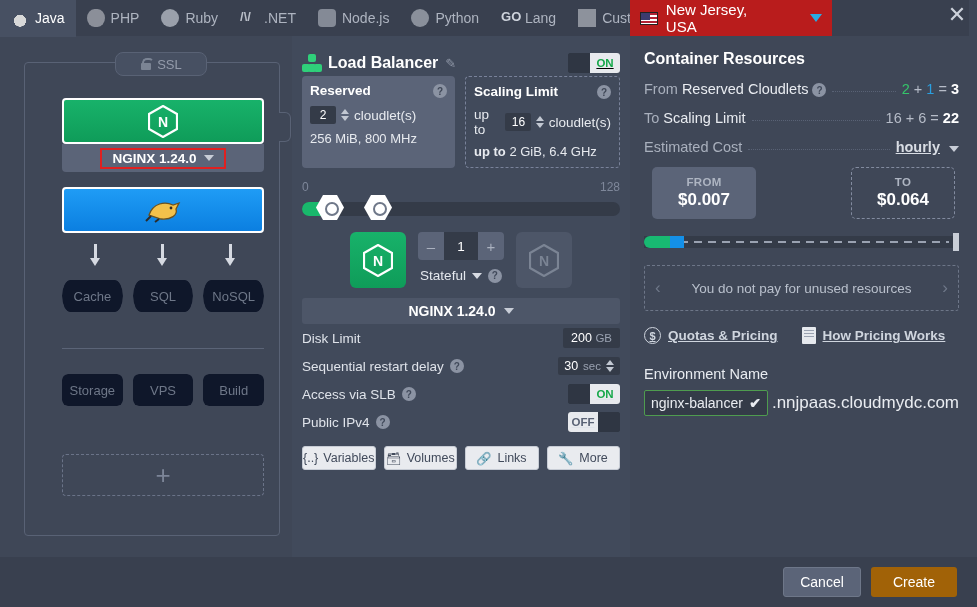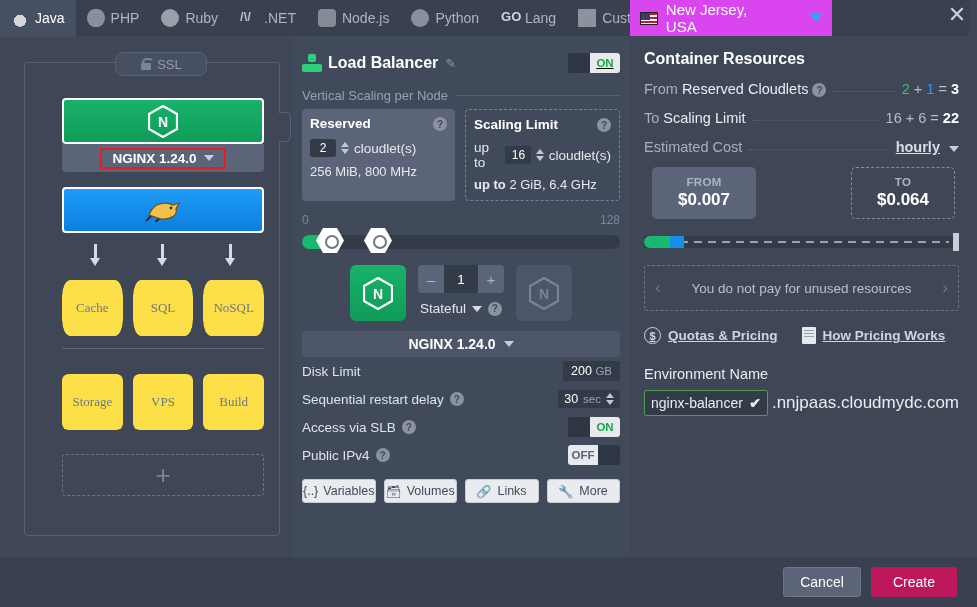--- a/index.html
+++ b/index.html
@@ -35,21 +35,21 @@
   .ic-ruby { border-radius: 50%; background: #9aa0ab; }
   .ic-net  { color: #b9bec8; font-weight: bold; font-size: 13px; }
   .ic-node { border-radius: 4px; background: #848a96; }
   .ic-py   { border-radius: 50%; background: #8a909b; }
   .ic-go   { color: #cfd4dd; font-weight: bold; font-size: 13px; }
   .ic-custom { background: #8d929c; }
 
   
   .regiontab {
     position: absolute; top: 0; left: 630px; width: 202px; height: 36px;
-    background: #d946ef; display: flex; align-items: center; gap: 8px;
+    background: #b91c1c; display: flex; align-items: center; gap: 8px;
     padding: 0 10px; color: #fff; font-size: 15px; cursor: pointer;
   }
   .flag { width: 20px; height: 13px; position: relative; background: #b22234; overflow: hidden; border: 1px solid #222; }
   .flag .stripes { position: absolute; inset: 0;
     background: repeating-linear-gradient(#b22234 0 2px, #fff 2px 4px); }
   .flag .canton { position: absolute; left: 0; top: 0; width: 9px; height: 7px; background: #3c3b6e; }
   .regiontab .caret-blue { width:0;height:0;border-left:6px solid transparent;border-right:6px solid transparent;border-top:8px solid #29abe2; margin-left: 34px;}
   .closebtn {
     position: absolute; top: 4px; right: 8px; width: 24px; height: 24px;
     color: #cdd2db; font-size: 22px; line-height: 22px; text-align: center; cursor: pointer; font-weight: 300;
@@ -102,23 +102,23 @@
   .arrow { flex:1; display:flex; justify-content:center; }
   .arrow i {
     display:block; width: 3px; height: 16px; background:#d6dae2; position:relative;
   }
   .arrow i:after{
     content:""; position:absolute; left:-4px; top:14px;
     border-left:5.5px solid transparent;border-right:5.5px solid transparent;border-top:8px solid #d6dae2;
   }
   .slots { position:absolute; left: 52px; top: 228px; width: 202px; display:flex; gap: 10px; }
   .slot {
-    flex:1; height: 56px; background: #fde047; border-radius: 6px;
+    flex:1; height: 32px; background: #0f172a; border-radius: 6px;
     display:flex; align-items:center; justify-content:center;
-    color:#6e7788; font-size: 13px; cursor:pointer;font-family:Liberation Serif, serif;
+    color:#6e7788; font-size: 13px; cursor:pointer;
     -webkit-mask-image: radial-gradient(#000,#000);
   }
   .slot.db { border-radius: 8px/16px; }
   .divider { position:absolute; left: 52px; top: 296px; width: 202px; height: 1px; background: #5b6477; }
   .slots2 { position:absolute; left: 52px; top: 322px; width: 202px; display:flex; gap: 10px; }
   .addbox {
     position:absolute; left: 52px; top: 402px; width: 202px; height: 42px;
     border: 1px dashed #6a7388; border-radius: 4px;
     display:flex; align-items:center; justify-content:center; cursor:pointer;
   }
@@ -272,21 +272,21 @@
   .envsuffix { color:#e9ecf1; font-size: 17px; }
 
   
   .footer {
     position:absolute; left:0; bottom:0; width: 977px; height: 50px;
     background:#39404f; border-top: 1px solid #4a real;
     display:flex; align-items:center; justify-content:flex-end; gap: 10px; padding-right: 20px;
   }
   .fbtn { width: 78px; height: 30px; border-radius: 3px; font-size: 14px; display:flex;align-items:center;justify-content:center; cursor:pointer;}
   .fbtn.cancel { background:#5b6478; color:#fff; border:1px solid #6e7789;}
-  .fbtn.create { background:#be185d; color:#fff; width: 86px; }
+  .fbtn.create { background:#a16207; color:#fff; width: 86px; }
 </style>
 </head>
 <body>
 
 <div class="app">
 
   <div class="tabbar">
     <div class="tab active">
       <span class="tico ic-java"></span>
       <span>Java</span>
@@ -396,24 +396,20 @@
         </span>
         <span class="lbtitle">Load Balancer</span>
         <span class="pencil">✎</span>
         <span style="flex:1"></span>
         <span class="toggle">
           <span class="knob"></span>
           <span class="lab">ON</span>
         </span>
       </div>
 
-      <div class="sect">
-        <span>Vertical Scaling per Node</span>
-        <span class="ln"></span>
-      </div>
 
       <div class="vcards">
         <div class="vcard solid">
           <div class="vt">Reserved</div>
           <span class="q">?</span>
           <div class="vrow">
             <span class="numbox">2</span>
             <span class="spin">
                 <i class="up"></i>
                 <i class="dn"></i>

